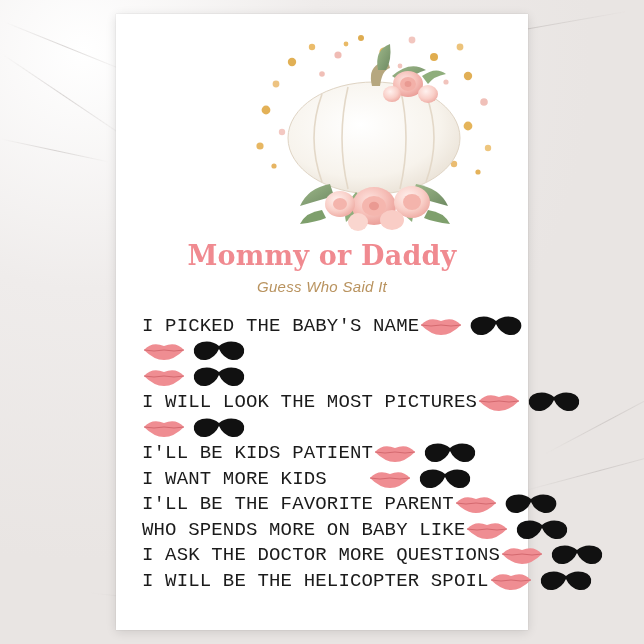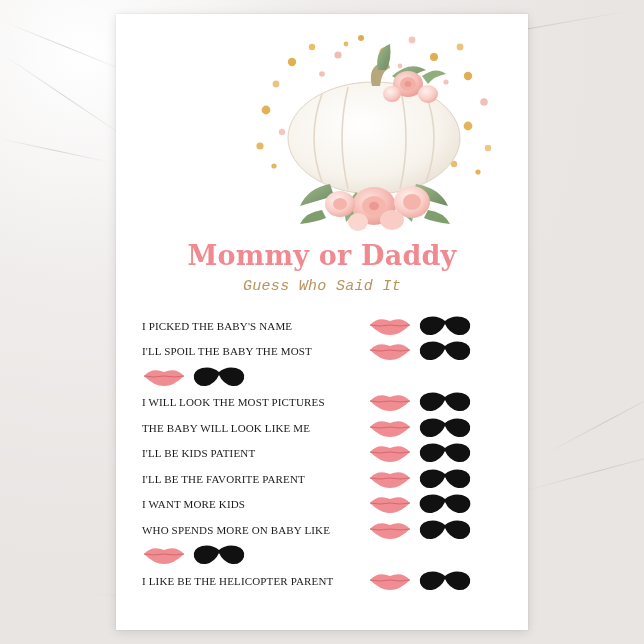--- a/index.html
+++ b/index.html
@@ -60,42 +60,42 @@
     text-align: center;
     font-family: "DejaVu Serif", serif;
     font-size: 27px;
     font-weight: bold;
     color: #f08a90;
     letter-spacing: 0.2px;
     margin-top: 4px;
   }
   .subtitle {
     text-align: center;
-    font-family: Liberation Mono, monospace;
+    font-family: Liberation Sans, sans-serif;
     font-style: italic;
     font-size: 15px;
     color: #b9935f;
     margin-top: 7px;
     letter-spacing: 0.3px;
   }
 
   
   .list {
     margin-top: 18px;
     padding: 0 24px 0 26px;
   }
   .row {
     display: flex;
     align-items: center;
     height: 25.5px;
   }
   .q {
     flex: 1;
-    font-family: Liberation Serif, serif;
-    font-size: 11px;
+    font-family: Liberation Mono, monospace;
+    font-size: 19px;
     color: #1b1b1b;
     letter-spacing: 0.15px;
     white-space: nowrap;
   }
   .marks {
     width: 136px;
     display: flex;
     align-items: center;
     justify-content: flex-start;
     gap: 6px;
@@ -221,21 +221,20 @@
               <path d="M2 9 Q10 0 22 5 Q34 0 42 9 Q32 19 22 19 Q12 19 2 9 Z" fill="#ef8d92"></path>
               <path d="M2 9 Q12 11 22 9 Q32 11 42 9" fill="none" stroke="#d4696f" stroke-width="1"></path>
             </svg>
           <svg class="stache" width="54" height="22" viewBox="0 0 54 22">
               <path d="M27 6 Q20 0 10 2 Q0 5 2 13 Q5 21 14 20 Q23 18 27 9 Q31 18 40 20 Q49 21 52 13 Q54 5 44 2 Q34 0 27 6 Z" fill="#111111"></path>
             </svg>
         </div>
       </div>
 
       <div class="row">
-        <div class="q">I'LL SPOIL THE BABY THE MOST</div>
         <div class="marks">
           <svg class="lips" width="44" height="20" viewBox="0 0 44 20">
               <path d="M2 9 Q10 0 22 5 Q34 0 42 9 Q32 19 22 19 Q12 19 2 9 Z" fill="#ef8d92"></path>
               <path d="M2 9 Q12 11 22 9 Q32 11 42 9" fill="none" stroke="#d4696f" stroke-width="1"></path>
             </svg>
           <svg class="stache" width="54" height="22" viewBox="0 0 54 22">
               <path d="M27 6 Q20 0 10 2 Q0 5 2 13 Q5 21 14 20 Q23 18 27 9 Q31 18 40 20 Q49 21 52 13 Q54 5 44 2 Q34 0 27 6 Z" fill="#111111"></path>
             </svg>
         </div>
       </div>
@@ -259,21 +258,20 @@
               <path d="M2 9 Q10 0 22 5 Q34 0 42 9 Q32 19 22 19 Q12 19 2 9 Z" fill="#ef8d92"></path>
               <path d="M2 9 Q12 11 22 9 Q32 11 42 9" fill="none" stroke="#d4696f" stroke-width="1"></path>
             </svg>
           <svg class="stache" width="54" height="22" viewBox="0 0 54 22">
               <path d="M27 6 Q20 0 10 2 Q0 5 2 13 Q5 21 14 20 Q23 18 27 9 Q31 18 40 20 Q49 21 52 13 Q54 5 44 2 Q34 0 27 6 Z" fill="#111111"></path>
             </svg>
         </div>
       </div>
 
       <div class="row">
-        <div class="q">THE BABY WILL LOOK LIKE ME</div>
         <div class="marks">
           <svg class="lips" width="44" height="20" viewBox="0 0 44 20">
               <path d="M2 9 Q10 0 22 5 Q34 0 42 9 Q32 19 22 19 Q12 19 2 9 Z" fill="#ef8d92"></path>
               <path d="M2 9 Q12 11 22 9 Q32 11 42 9" fill="none" stroke="#d4696f" stroke-width="1"></path>
             </svg>
           <svg class="stache" width="54" height="22" viewBox="0 0 54 22">
               <path d="M27 6 Q20 0 10 2 Q0 5 2 13 Q5 21 14 20 Q23 18 27 9 Q31 18 40 20 Q49 21 52 13 Q54 5 44 2 Q34 0 27 6 Z" fill="#111111"></path>
             </svg>
         </div>
       </div>
@@ -285,72 +283,73 @@
               <path d="M2 9 Q10 0 22 5 Q34 0 42 9 Q32 19 22 19 Q12 19 2 9 Z" fill="#ef8d92"></path>
               <path d="M2 9 Q12 11 22 9 Q32 11 42 9" fill="none" stroke="#d4696f" stroke-width="1"></path>
             </svg>
           <svg class="stache" width="54" height="22" viewBox="0 0 54 22">
               <path d="M27 6 Q20 0 10 2 Q0 5 2 13 Q5 21 14 20 Q23 18 27 9 Q31 18 40 20 Q49 21 52 13 Q54 5 44 2 Q34 0 27 6 Z" fill="#111111"></path>
             </svg>
         </div>
       </div>
 
       <div class="row">
+        <div class="q">I WANT MORE KIDS</div>
+        <div class="marks">
+          <svg class="lips" width="44" height="20" viewBox="0 0 44 20">
+              <path d="M2 9 Q10 0 22 5 Q34 0 42 9 Q32 19 22 19 Q12 19 2 9 Z" fill="#ef8d92"></path>
+              <path d="M2 9 Q12 11 22 9 Q32 11 42 9" fill="none" stroke="#d4696f" stroke-width="1"></path>
+            </svg>
+          <svg class="stache" width="54" height="22" viewBox="0 0 54 22">
+              <path d="M27 6 Q20 0 10 2 Q0 5 2 13 Q5 21 14 20 Q23 18 27 9 Q31 18 40 20 Q49 21 52 13 Q54 5 44 2 Q34 0 27 6 Z" fill="#111111"></path>
+            </svg>
+        </div>
+      </div>
+
+      <div class="row">
         <div class="q">I'LL BE THE FAVORITE PARENT</div>
         <div class="marks">
           <svg class="lips" width="44" height="20" viewBox="0 0 44 20">
               <path d="M2 9 Q10 0 22 5 Q34 0 42 9 Q32 19 22 19 Q12 19 2 9 Z" fill="#ef8d92"></path>
               <path d="M2 9 Q12 11 22 9 Q32 11 42 9" fill="none" stroke="#d4696f" stroke-width="1"></path>
             </svg>
           <svg class="stache" width="54" height="22" viewBox="0 0 54 22">
               <path d="M27 6 Q20 0 10 2 Q0 5 2 13 Q5 21 14 20 Q23 18 27 9 Q31 18 40 20 Q49 21 52 13 Q54 5 44 2 Q34 0 27 6 Z" fill="#111111"></path>
             </svg>
         </div>
       </div>
 
       <div class="row">
-        <div class="q">I WANT MORE KIDS</div>
-        <div class="marks">
-          <svg class="lips" width="44" height="20" viewBox="0 0 44 20">
-              <path d="M2 9 Q10 0 22 5 Q34 0 42 9 Q32 19 22 19 Q12 19 2 9 Z" fill="#ef8d92"></path>
-              <path d="M2 9 Q12 11 22 9 Q32 11 42 9" fill="none" stroke="#d4696f" stroke-width="1"></path>
-            </svg>
-          <svg class="stache" width="54" height="22" viewBox="0 0 54 22">
-              <path d="M27 6 Q20 0 10 2 Q0 5 2 13 Q5 21 14 20 Q23 18 27 9 Q31 18 40 20 Q49 21 52 13 Q54 5 44 2 Q34 0 27 6 Z" fill="#111111"></path>
-            </svg>
-        </div>
-      </div>
-
-      <div class="row">
         <div class="q">WHO SPENDS MORE ON BABY LIKE</div>
         <div class="marks">
           <svg class="lips" width="44" height="20" viewBox="0 0 44 20">
               <path d="M2 9 Q10 0 22 5 Q34 0 42 9 Q32 19 22 19 Q12 19 2 9 Z" fill="#ef8d92"></path>
               <path d="M2 9 Q12 11 22 9 Q32 11 42 9" fill="none" stroke="#d4696f" stroke-width="1"></path>
             </svg>
           <svg class="stache" width="54" height="22" viewBox="0 0 54 22">
               <path d="M27 6 Q20 0 10 2 Q0 5 2 13 Q5 21 14 20 Q23 18 27 9 Q31 18 40 20 Q49 21 52 13 Q54 5 44 2 Q34 0 27 6 Z" fill="#111111"></path>
             </svg>
         </div>
       </div>
 
       <div class="row">
-        <div class="marks">
-          <svg class="lips" width="44" height="20" viewBox="0 0 44 20">
-              <path d="M2 9 Q10 0 22 5 Q34 0 42 9 Q32 19 22 19 Q12 19 2 9 Z" fill="#ef8d92"></path>
-              <path d="M2 9 Q12 11 22 9 Q32 11 42 9" fill="none" stroke="#d4696f" stroke-width="1"></path>
-            </svg>
-          <svg class="stache" width="54" height="22" viewBox="0 0 54 22">
-              <path d="M27 6 Q20 0 10 2 Q0 5 2 13 Q5 21 14 20 Q23 18 27 9 Q31 18 40 20 Q49 21 52 13 Q54 5 44 2 Q34 0 27 6 Z" fill="#111111"></path>
-            </svg>
-        </div>
-      </div>
-
-      <div class="row">
-        <div class="q">I LIKE BE THE HELICOPTER PARENT</div>
+        <div class="q">I ASK THE DOCTOR MORE QUESTIONS</div>
+        <div class="marks">
+          <svg class="lips" width="44" height="20" viewBox="0 0 44 20">
+              <path d="M2 9 Q10 0 22 5 Q34 0 42 9 Q32 19 22 19 Q12 19 2 9 Z" fill="#ef8d92"></path>
+              <path d="M2 9 Q12 11 22 9 Q32 11 42 9" fill="none" stroke="#d4696f" stroke-width="1"></path>
+            </svg>
+          <svg class="stache" width="54" height="22" viewBox="0 0 54 22">
+              <path d="M27 6 Q20 0 10 2 Q0 5 2 13 Q5 21 14 20 Q23 18 27 9 Q31 18 40 20 Q49 21 52 13 Q54 5 44 2 Q34 0 27 6 Z" fill="#111111"></path>
+            </svg>
+        </div>
+      </div>
+
+      <div class="row">
+        <div class="q">I WILL BE THE HELICOPTER SPOIL</div>
         <div class="marks">
           <svg class="lips" width="44" height="20" viewBox="0 0 44 20">
               <path d="M2 9 Q10 0 22 5 Q34 0 42 9 Q32 19 22 19 Q12 19 2 9 Z" fill="#ef8d92"></path>
               <path d="M2 9 Q12 11 22 9 Q32 11 42 9" fill="none" stroke="#d4696f" stroke-width="1"></path>
             </svg>
           <svg class="stache" width="54" height="22" viewBox="0 0 54 22">
               <path d="M27 6 Q20 0 10 2 Q0 5 2 13 Q5 21 14 20 Q23 18 27 9 Q31 18 40 20 Q49 21 52 13 Q54 5 44 2 Q34 0 27 6 Z" fill="#111111"></path>
             </svg>
         </div>
       </div>

